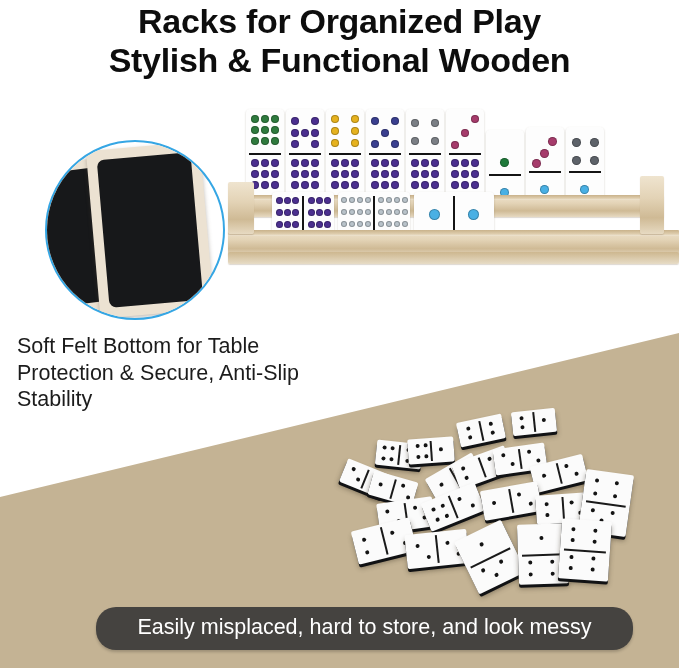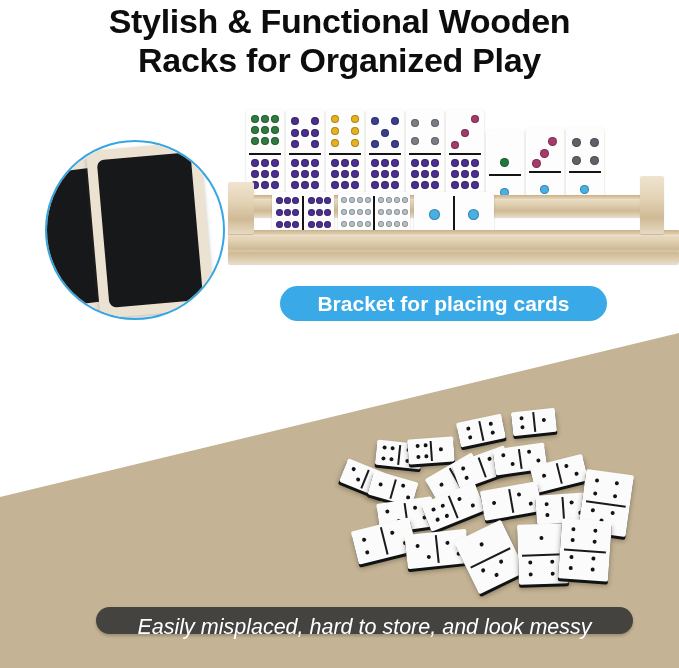--- a/index.html
+++ b/index.html
@@ -191,45 +191,44 @@
     border-radius: 50%;
     background: #141414;
   }
 
   
   .pill-dark {
     position: absolute;
     left: 96px;
     top: 607px;
     width: 537px;
-    height: 27px;
+    height: 43px;
     background: #454340;
     border-radius: 20px;
     color: #ffffff;
     font-size: 21.5px;
     line-height: 40px;
     text-align: center;
     white-space: nowrap;
     box-shadow: 0 2px 3px rgba(0,0,0,0.20);
-    font-style: italic;
   }
 </style>
 </head>
 <body>
 
 <div id="page">
 
   <svg class="bg-split" viewBox="0 0 679 668" preserveAspectRatio="none">
     <rect x="0" y="0" width="679" height="668" fill="#ffffff"></rect>
     <polygon points="0,497 679,333 679,668 0,668" fill="#c4b394"></polygon>
   </svg>
 
   <div class="title-block">
+    <span class="title-line">Racks for Organized Play</span>
     <span class="title-line">Stylish &amp; Functional Wooden</span>
-    <span class="title-line">Racks for Organized Play</span>
   </div>
 
   <div class="rack-photo">
 
     <div class="dom" style="left:18px; top:9px; width:38px; height:92px;">
       <div class="divider" style="top:44px;"></div>
       <span class="pip" style="left:5px;  top:6px;  width:8px; height:8px; background:#2f7a3e;"></span>
       <span class="pip" style="left:15px; top:6px;  width:8px; height:8px; background:#2f7a3e;"></span>
       <span class="pip" style="left:25px; top:6px;  width:8px; height:8px; background:#2f7a3e;"></span>
       <span class="pip" style="left:5px;  top:17px; width:8px; height:8px; background:#2f7a3e;"></span>
@@ -431,22 +430,22 @@
 
   <div class="felt-circle">
     <div class="felt-rack" style="left:-14px; top:18px; width:104px; height:152px; transform:rotate(-7deg); border-radius:6px;">
       <div class="felt-pad" style="left:9px; top:9px; right:9px; bottom:9px;"></div>
     </div>
     <div class="felt-rack" style="left:46px; top:4px; width:114px; height:168px; transform:rotate(-5deg); border-radius:6px;">
       <div class="felt-pad" style="left:10px; top:10px; right:10px; bottom:10px;"></div>
     </div>
   </div>
 
-  <div class="pill-blue">Bracket for placing cards</div>
-
+
+  <div class="caption-left">Soft Felt Bottom for Table Protection &amp; Secure, Anti-Slip Stability</div>
 
 
   <div class="pile">
     <div class="tile" style="left:122px; top:-6px; transform:rotate(-12deg);">
         <div class="tdiv"></div>
       <span class="tpip" style="left:9px; top:6px;"></span>
         <span class="tpip" style="left:9px; top:15px;"></span>
       <span class="tpip" style="left:32px; top:6px;"></span>
         <span class="tpip" style="left:32px; top:15px;"></span>
       </div>

